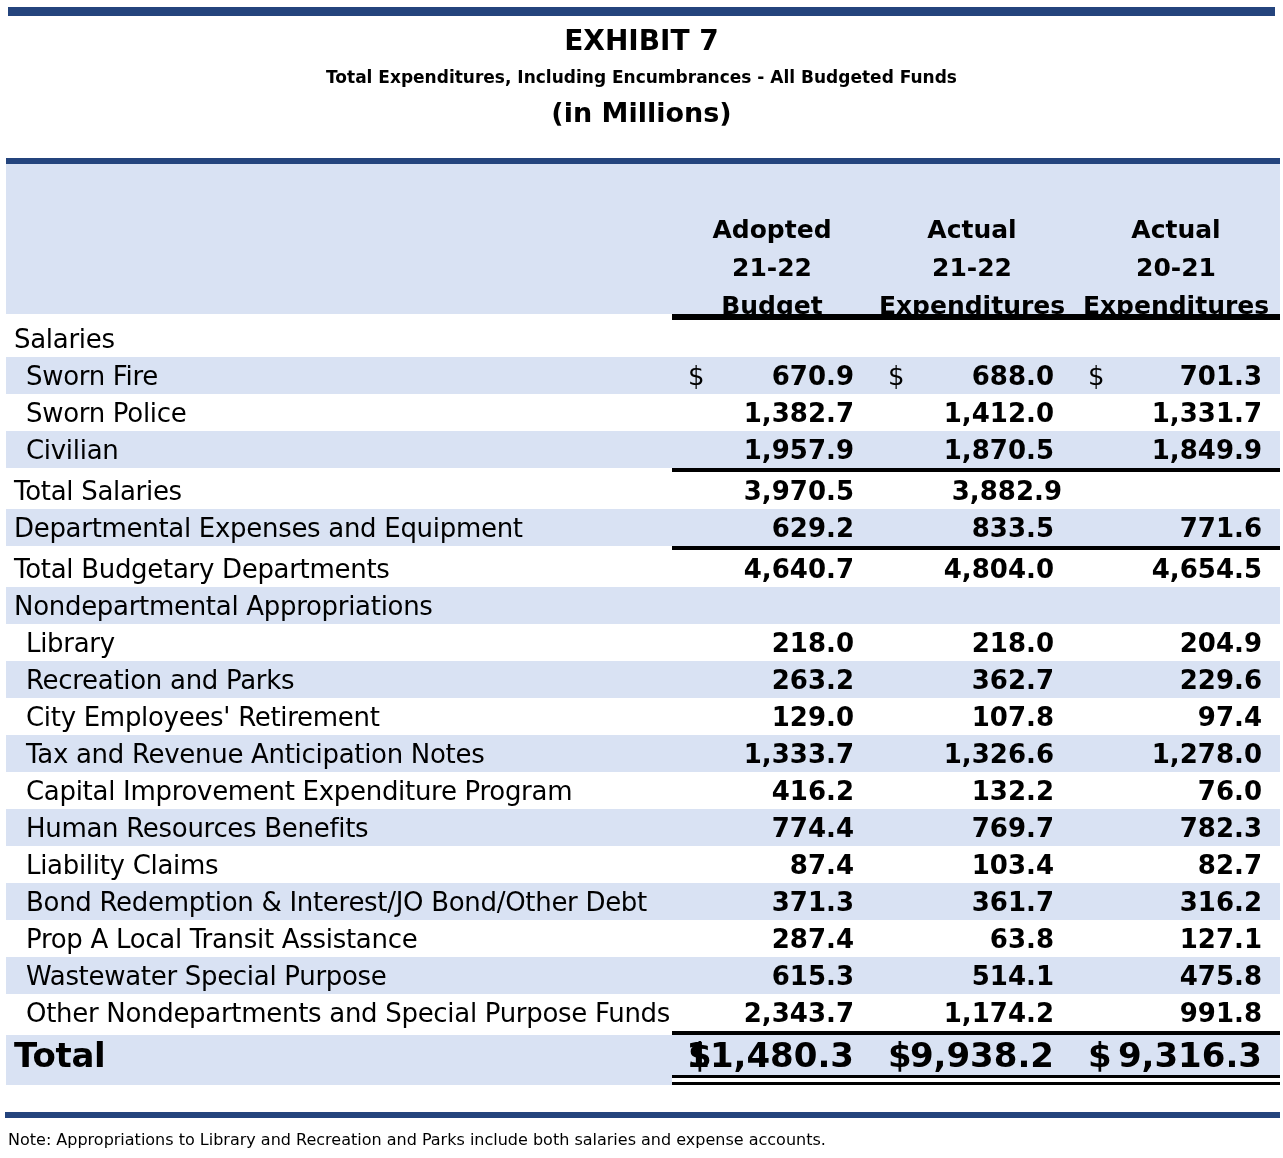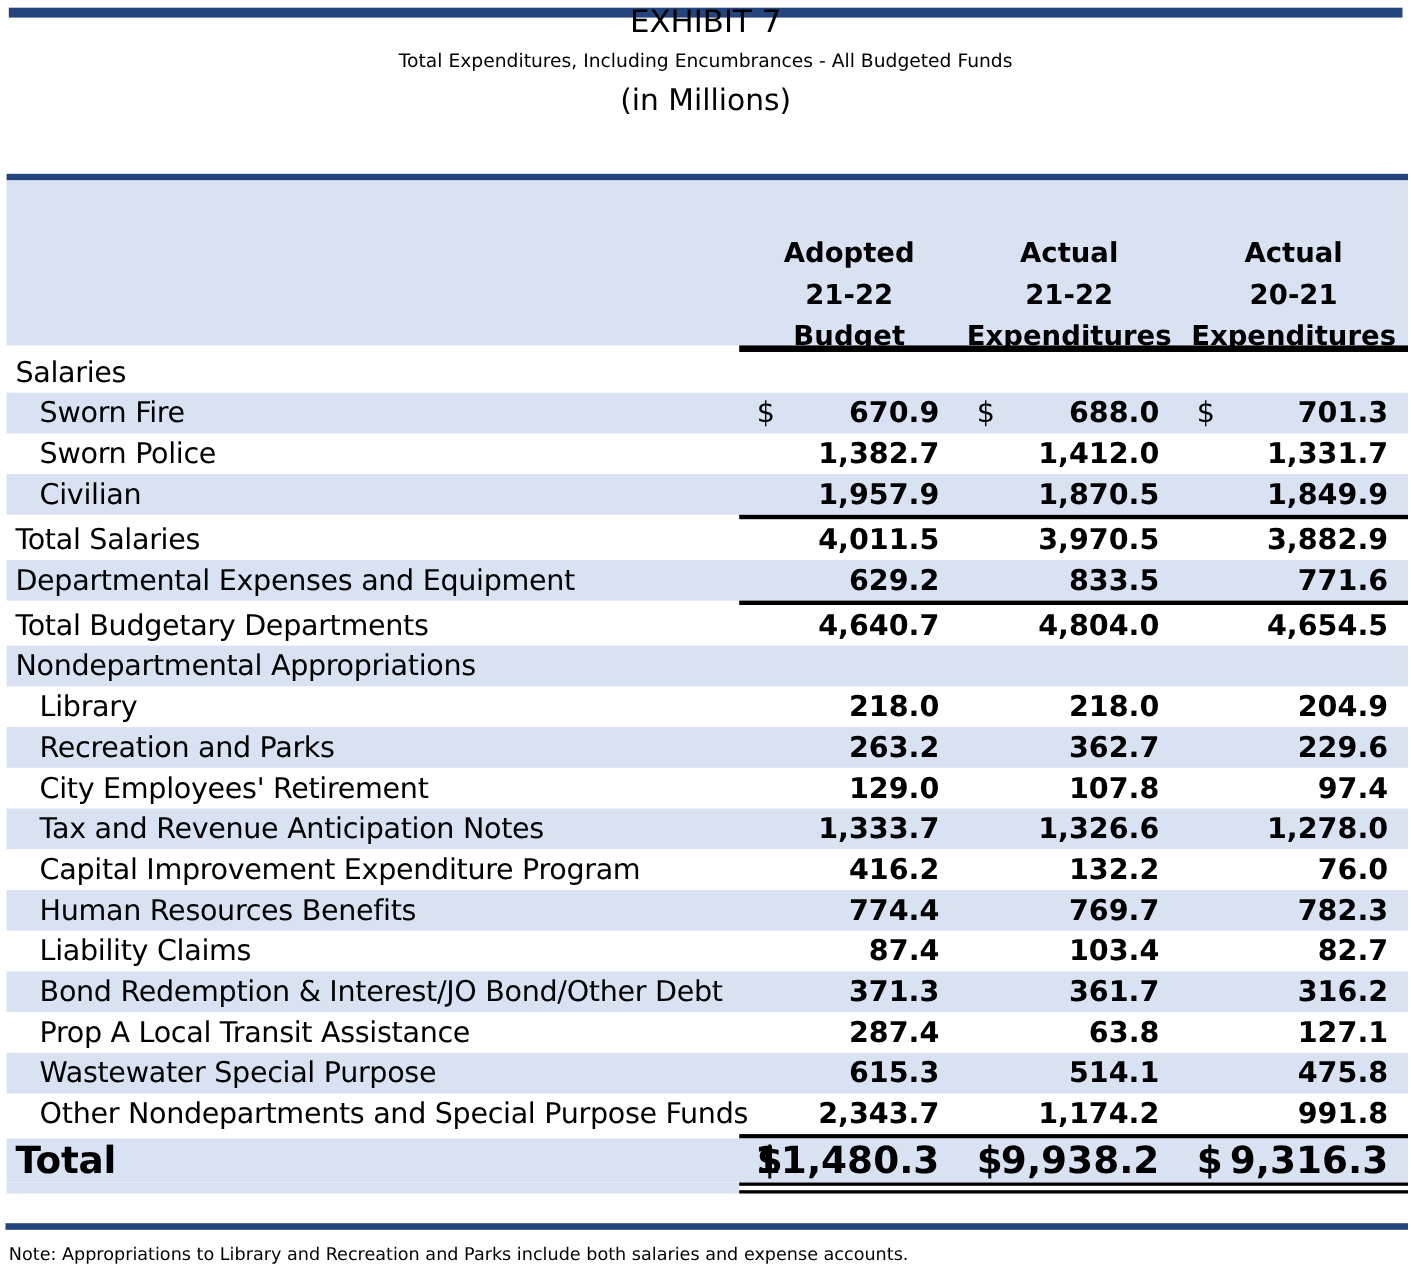--- a/index.html
+++ b/index.html
@@ -3,37 +3,37 @@
 <meta charset="utf-8">
 <style>
   * { margin:0; padding:0; box-sizing:border-box; }
   html,body { background:#ffffff; }
   body {
     width:1283px; height:1158px; position:relative; overflow:hidden;
     font-family:"DejaVu Sans","Liberation Sans",sans-serif;
     color:#000;
   }
   .topbar { position:absolute; left:8px; top:7px; width:1267px; height:9px; background:var(--navy); }
-  .titles { position:absolute; left:0; top:2px; width:100%; text-align:center; font-weight:normal; }
+  .titles { position:absolute; left:0; top:23px; width:100%; text-align:center; font-weight:bold; }
   .titles .t1 { font-size:28px; line-height:36px; white-space:nowrap; }
   .titles .t2 { font-size:17px; line-height:36px; white-space:nowrap;text-align:center; }
   .titles .t3 { font-size:27px; line-height:36px; white-space:nowrap; }
 
   .tablewrap { position:absolute; left:6px; top:158px; width:1274px; }
   .midrule { height:6px; background:var(--navy); }
   .thead { height:150px; background:var(--shade); display:flex; }
   .thead .spacer { width:666px; }
   .hcol { width:200px; padding-top:47px; text-align:center; font-weight:bold; font-size:25px; line-height:38px; white-space:nowrap; }
   .hcol:last-child { width:208px; }
   .headrule { height:6px; background:#000; margin-left:666px; }
 
   .row { height:37px; display:flex; align-items:center; font-size:26px; }
   .row.shaded { background:var(--shade); }
   .lbl { width:666px; padding-left:8px; white-space:nowrap; letter-spacing:-0.3px; }
-  .lbl.ind { padding-left:30px; }
+  .lbl.ind { padding-left:20px; }
   .cell { width:200px; display:flex; justify-content:flex-end; align-items:center; position:relative; padding:0 18px 0 16px; }
   .cell:last-child { width:208px; }
   .cell .cur { position:absolute; left:16px; }
   .cell .val { white-space:nowrap;font-weight:bold; }
   .sep { height:4px; background:#000; margin-left:666px; }
 
   .trow { height:40px; display:flex; font-size:34px; font-weight:bold; background:var(--shade); }
   .dblwrap { height:10px; background:var(--shade); }
   .dbl { margin-left:666px; height:10px; background:#fff; border-top:3px solid #000; border-bottom:3px solid #000; }
 
@@ -121,23 +121,20 @@
         <div class="cell">
           <span class="val">1,870.5</span>
         </div>
         <div class="cell">
           <span class="val">1,849.9</span>
         </div>
       </div>
       <div class="sep"></div>
       <div class="row">
         <div class="lbl">Total Salaries</div>
-        <div class="cell">
-          <span class="val">4,011.5</span>
-        </div>
         <div class="cell">
           <span class="val">3,970.5</span>
         </div>
         <div class="cell">
           <span class="val">3,882.9</span>
         </div>
       </div>
       <div class="row shaded">
         <div class="lbl">Departmental Expenses and Equipment</div>
         <div class="cell">

